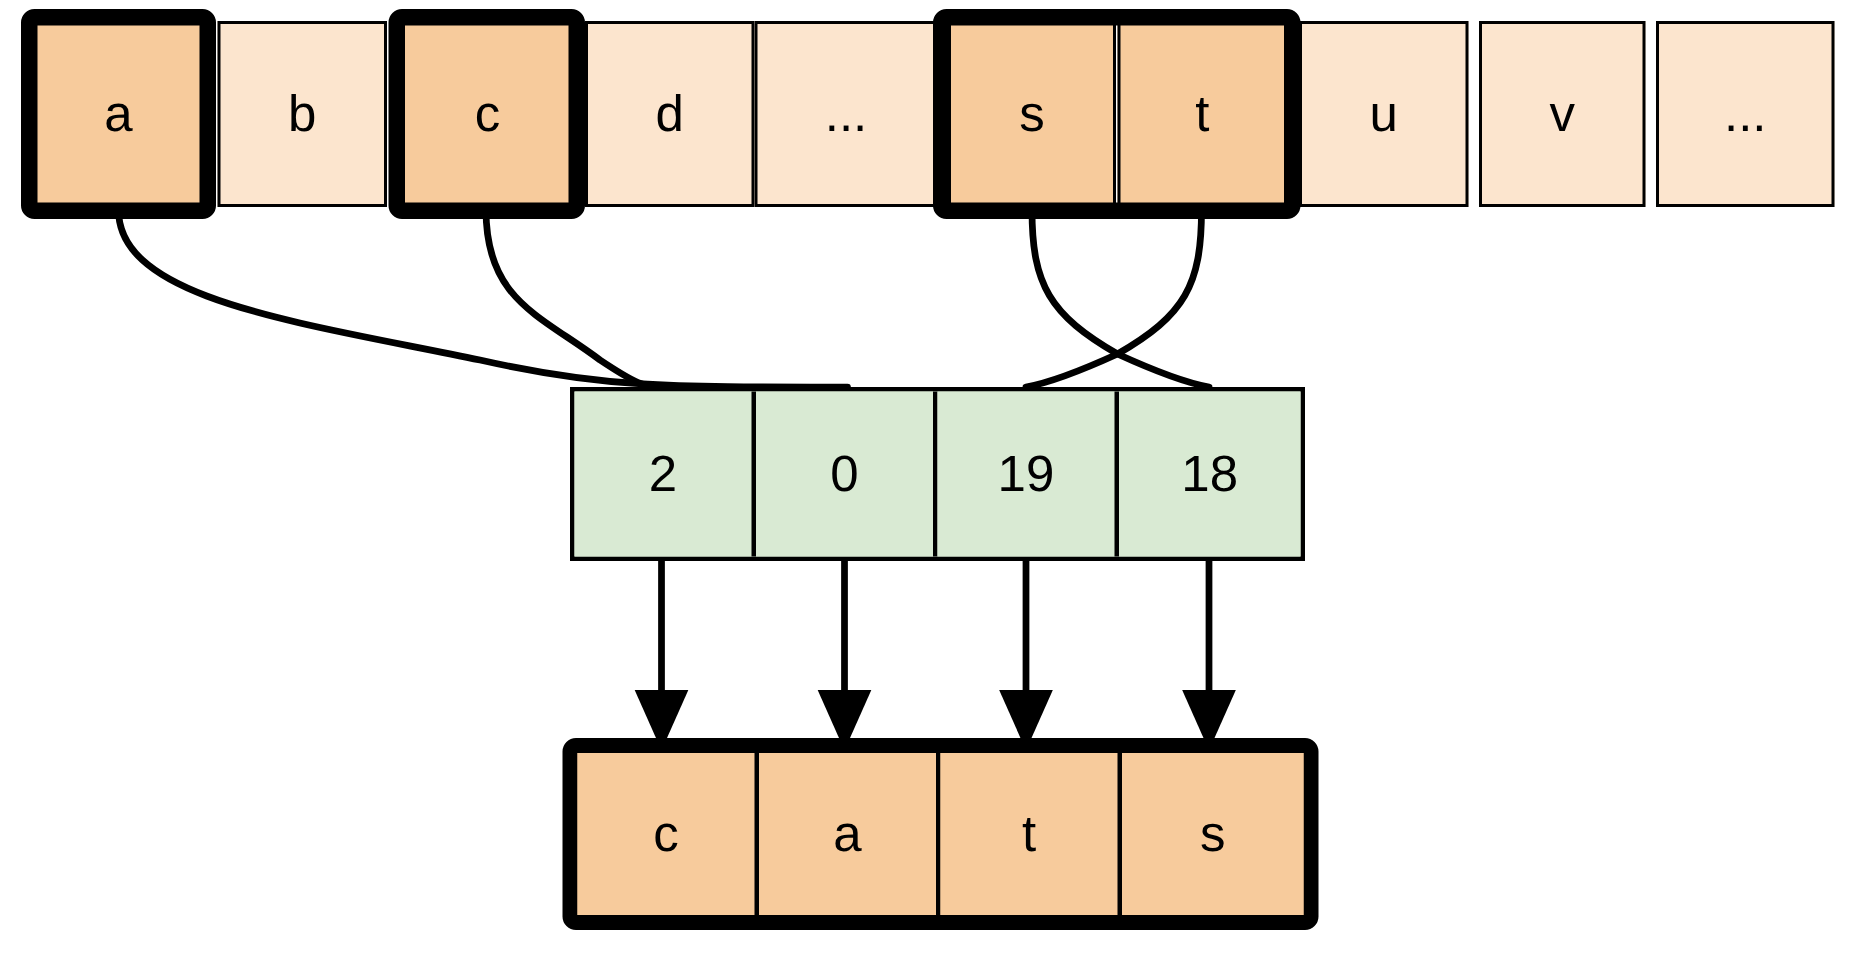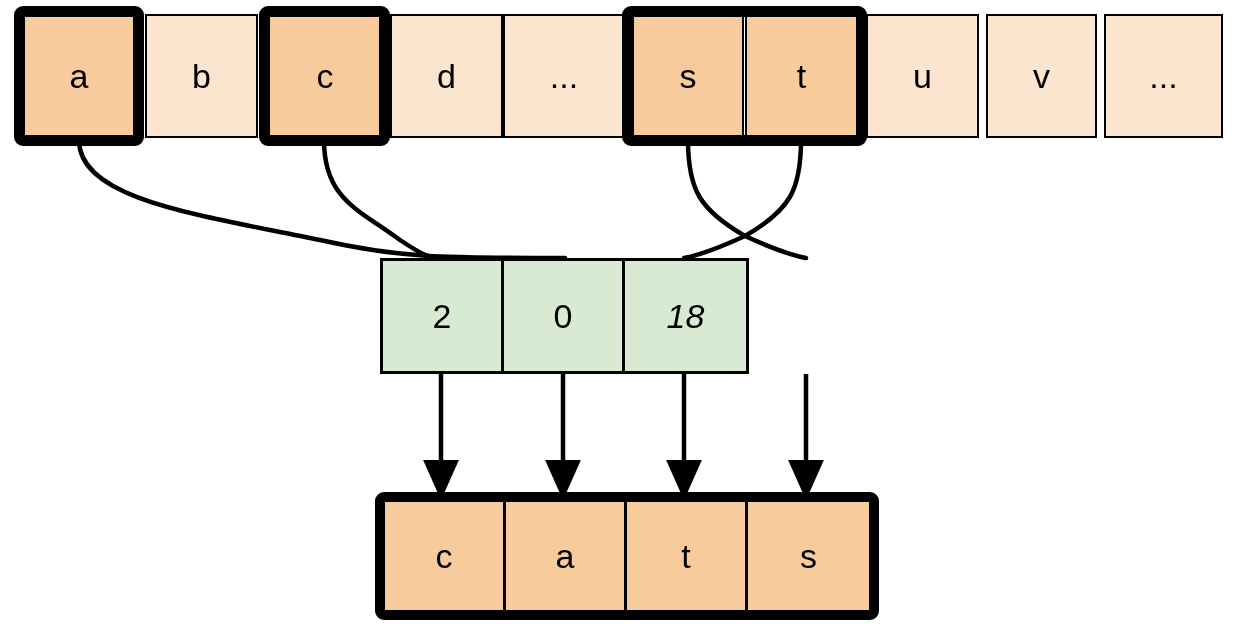--- a/index.html
+++ b/index.html
@@ -81,21 +81,20 @@
     align-items: center;
     justify-content: center;
     font-size: 34px;
     color: #000000;
     border-right: 3px solid #000000;
     background: #d9ead3;
     user-select: none;
   }
   .index-cell:last-child {
     border-right: none;
-    font-style: italic;
   }
 
   
   .result-row {
     position: absolute;
     left: 375px;
     top: 492px;
     height: 128px;
     box-sizing: border-box;
     display: flex;
@@ -160,20 +159,21 @@
     </div>
   <div id="highlight-frames">
       <div class="hl-frame" style="left: 14px; top: 6px; width: 130px; height: 140px;"></div>
       <div class="hl-frame" style="left: 259px; top: 6px; width: 131px; height: 140px;"></div>
       <div class="hl-frame" style="left: 622px; top: 6px; width: 245px; height: 140px;"></div>
     </div>
 
   <div class="index-row" id="index-row">
       <div class="index-cell">2</div>
       <div class="index-cell">0</div>
+      <div class="index-cell">19</div>
       <div class="index-cell">18</div>
     </div>
 
   <div class="result-row" id="result-row">
       <div class="result-cell">c</div>
       <div class="result-cell">a</div>
       <div class="result-cell">t</div>
       <div class="result-cell">s</div>
     </div>
 

